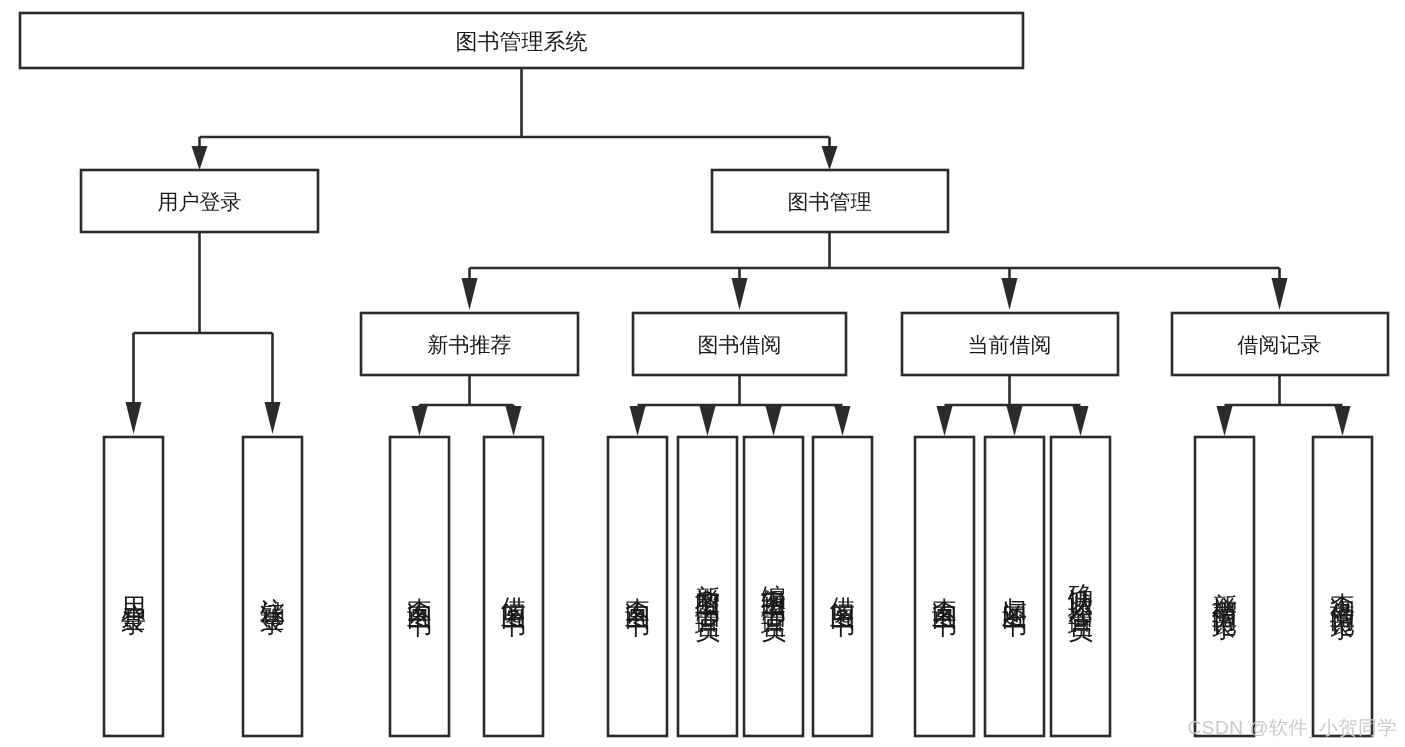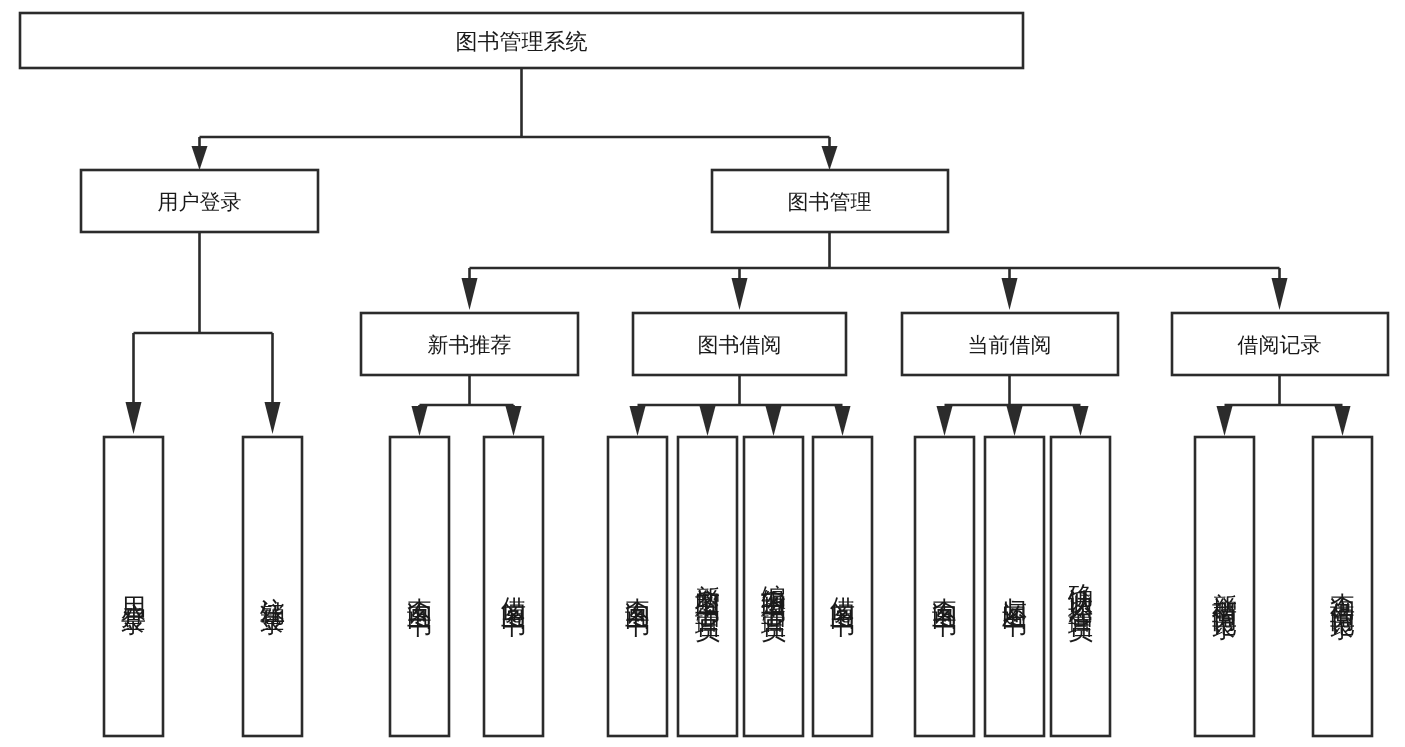--- a/index.html
+++ b/index.html
@@ -256,14 +256,15 @@
   </div>
 
   <div class="vlabel-wrap" style="left:1195px; top:437px; width:59px; height:299px;">
     <span class="vlabel">新增借阅记录</span>
   </div>
 
   <div class="vlabel-wrap" style="left:1313px; top:437px; width:59px; height:299px;">
     <span class="vlabel">查询借阅记录</span>
   </div>
 
+  <div id="watermark">CSDN @软件_小贺同学</div>
 
 </div>
 
 </body></html>

